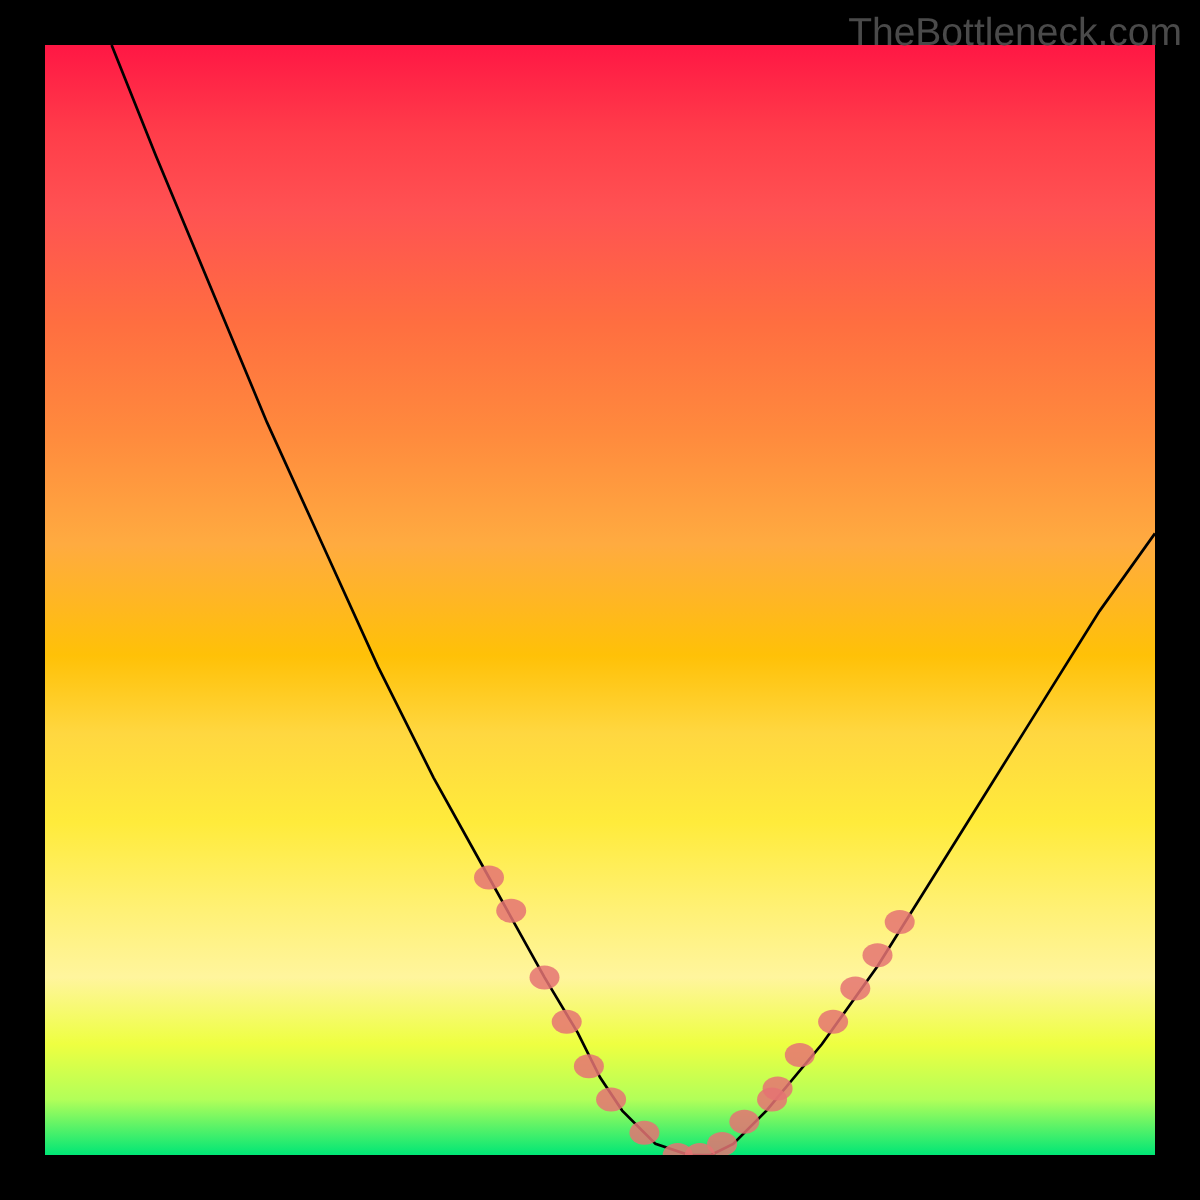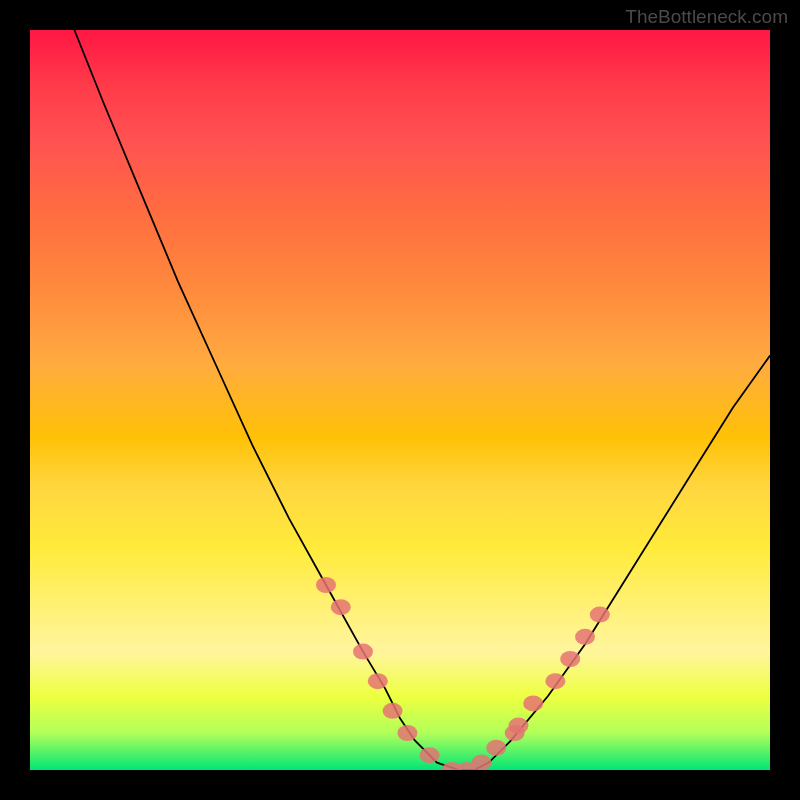--- a/index.html
+++ b/index.html
@@ -38,21 +38,21 @@
       #eeff41 90%,
       #b2ff59 95%,
       #00e676 100%
     );
   }
   .watermark {
     position: absolute;
     top: 6px;
     right: 12px;
     color: #4a4a4a;
-    font-size: 19px;
+    font-size: 26px;
     font-weight: 500;
     z-index: 10;
   }
   svg.curve-layer {
     position: absolute;
     left: 0;
     top: 0;
     width: 740px;
     height: 740px;
     z-index: 5;

